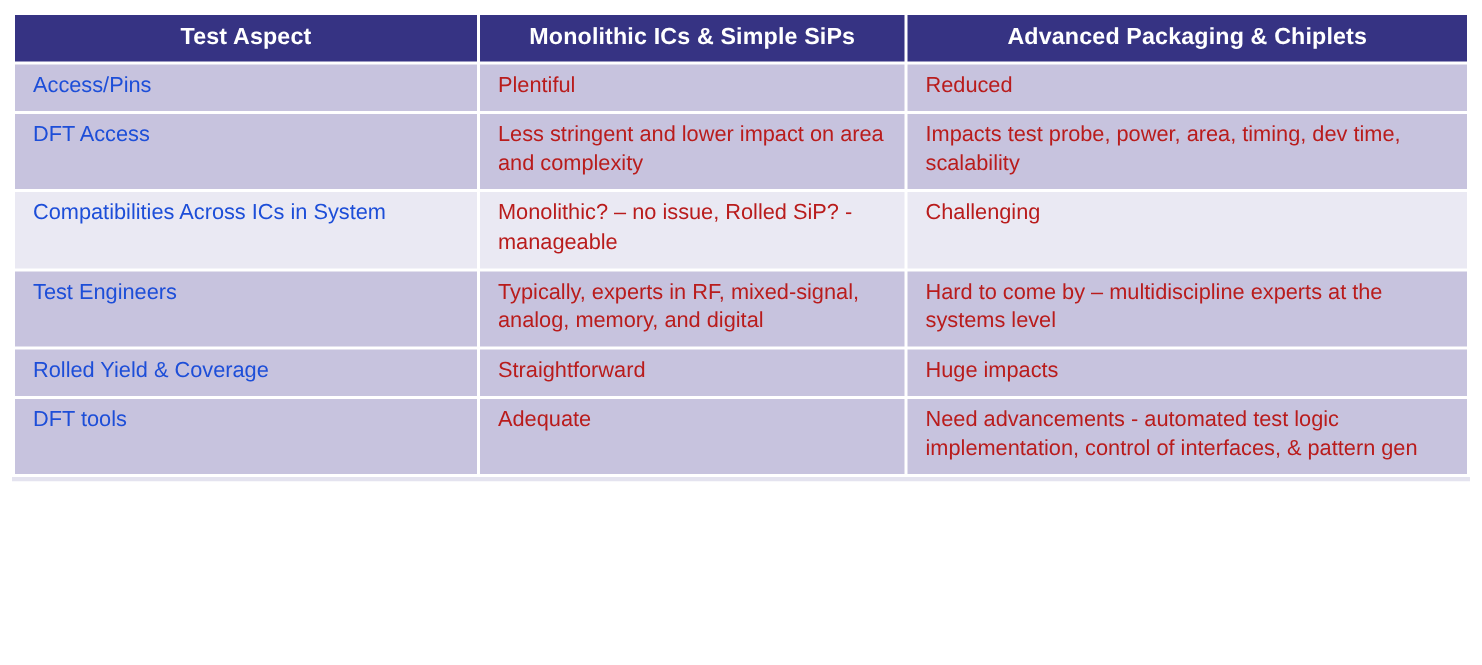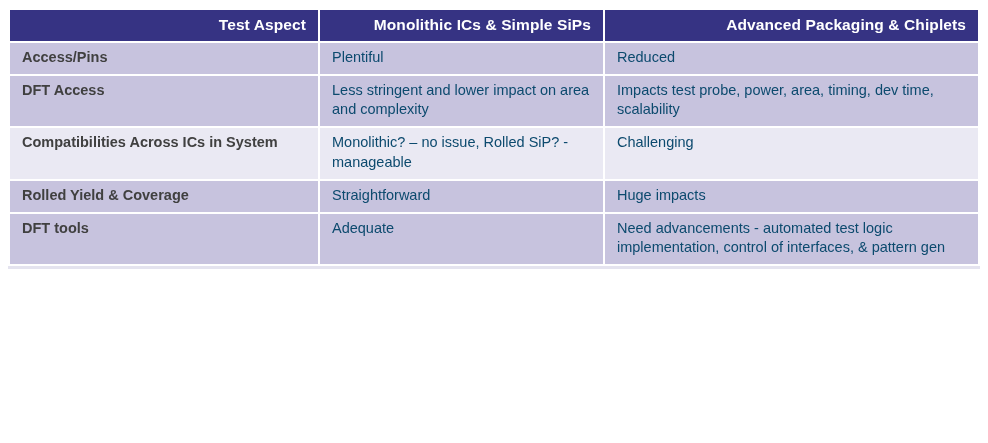--- a/index.html
+++ b/index.html
@@ -19,37 +19,37 @@
     border-spacing: 2px;
     width: 100%;
     table-layout: fixed;
     background: #ffffff;
   }
   th {
     background: #363383;
     color: #ffffff;
     font-size: 15.5px;
     font-weight: bold;
-    text-align: right;
+    text-align: center;
     padding: 6px 12px 7px 12px;
     vertical-align: middle;
     letter-spacing: 0.1px;
   }
   td {
     font-size: 14.5px;
     line-height: 1.32;
     padding: 5px 12px 7px 12px;
     vertical-align: top;
   }
   td.aspect {
-    color: #404040;
-    font-weight: bold;
+    color: #1d4ed8;
+    font-weight: normal;
   }
   td.value {
-    color: #0c4a6e;
+    color: #b91c1c;
   }
   tr.alt-a td { background: #c7c3de; }
   tr.alt-b td { background: #eae9f3; }
   col.c1 { width: 308px; }
   col.c2 { width: 283px; }
   col.c3 { width: 373px; }
 </style>
 </head>
 <body>
 
@@ -77,20 +77,25 @@
         <td class="aspect">DFT Access</td>
         <td class="value">Less stringent and lower impact on area and complexity</td>
         <td class="value">Impacts test probe, power, area, timing, dev time, scalability</td>
       </tr>
       <tr class="alt-b">
         <td class="aspect">Compatibilities Across ICs in System</td>
         <td class="value">Monolithic? – no issue, Rolled SiP? - manageable</td>
         <td class="value">Challenging</td>
       </tr>
       <tr class="alt-a">
+        <td class="aspect">Test Engineers</td>
+        <td class="value">Typically, experts in RF, mixed-signal, analog, memory, and digital</td>
+        <td class="value">Hard to come by – multidiscipline experts at the systems level</td>
+      </tr>
+      <tr class="alt-a">
         <td class="aspect">Rolled Yield &amp; Coverage</td>
         <td class="value">Straightforward</td>
         <td class="value">Huge impacts</td>
       </tr>
       <tr class="alt-a">
         <td class="aspect">DFT tools</td>
         <td class="value">Adequate</td>
         <td class="value">Need advancements - automated test logic implementation, control of interfaces, &amp; pattern gen</td>
       </tr>
     </tbody>

